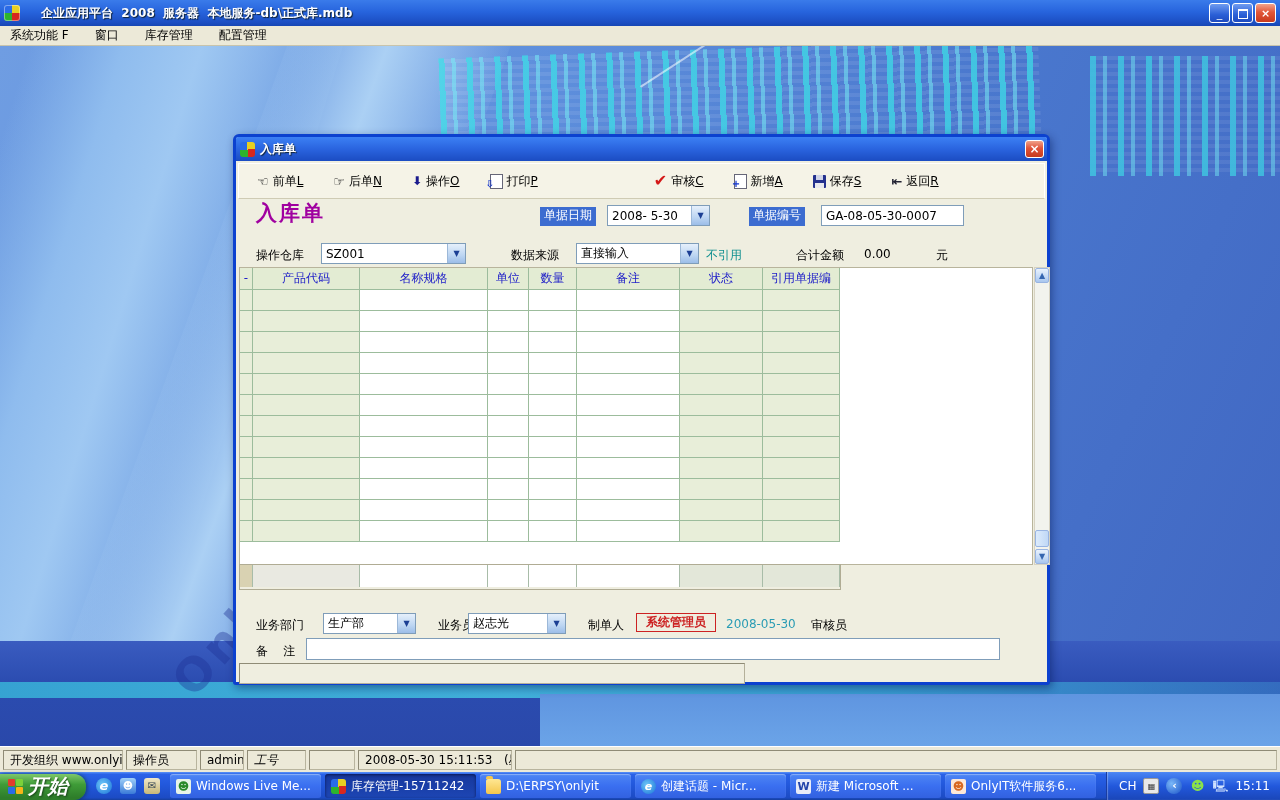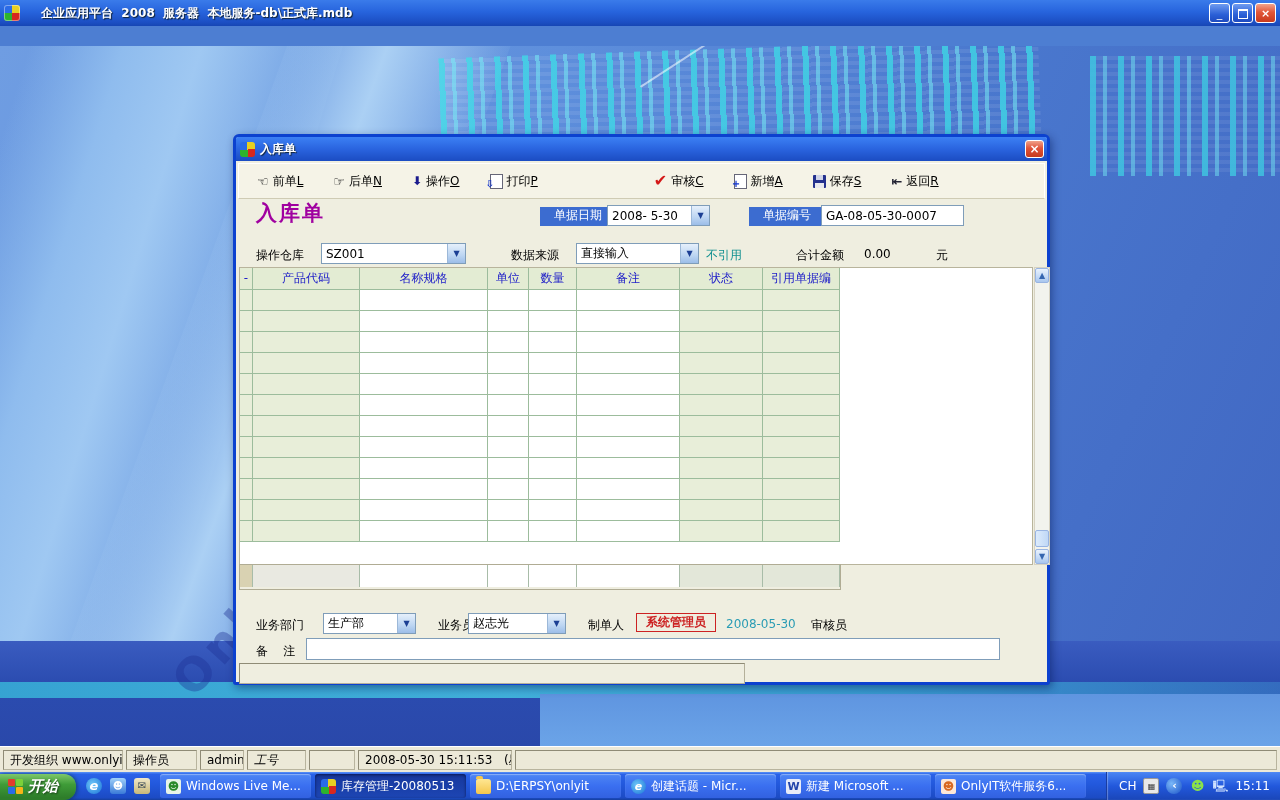--- a/index.html
+++ b/index.html
@@ -75,21 +75,21 @@
   .ic-doc{width:11px;height:13px;background:#fff;border:1px solid #667;position:relative;}
   .ic-doc .plus{position:absolute;left:-4px;top:4px;color:#1133cc;font-weight:bold;font-size:11px;line-height:9px;}
   .ic-doc .arr{position:absolute;left:-5px;top:3px;color:#1133cc;font-weight:bold;font-size:10px;}
   .ic-check{color:#d41818;font-size:16px;font-weight:bold;line-height:14px;}
   .ic-floppy{width:13px;height:13px;background:#24318e;position:relative;border-radius:1px;}
   .ic-floppy:before{content:"";position:absolute;left:3px;top:0;width:7px;height:5px;background:#cfd4e8;}
   .ic-floppy:after{content:"";position:absolute;left:2px;bottom:0;width:9px;height:5px;background:#e8e8ee;}
   .ic-return{color:#223;font-weight:bold;font-size:13px;}
 
   .form-title{position:absolute;left:20px;top:62px;font-size:21px;font-weight:bold;color:#a000a0;letter-spacing:2px;}
-  .hl-label{position:absolute;height:17px;background:#3c6cd0;color:#fff;padding:1px 14px;line-height:15px;}
+  .hl-label{position:absolute;height:17px;background:#3c6cd0;color:#fff;padding:1px 4px;line-height:15px;}
   .fld-label{position:absolute;color:#000;}
   .teal{color:#0f8f8f;}
   .tealdate{color:#2a9cb4;}
 
   .tbox{position:absolute;background:#fff;border:1px solid #7f9db9;box-sizing:border-box;
     font-family:"DejaVu Sans","Liberation Sans",sans-serif;font-size:12px;padding:1px 4px;}
   .combo{position:absolute;background:#fff;border:1px solid #7f9db9;box-sizing:border-box;display:flex;align-items:center;}
   .combo .val{flex:1;padding:0 4px;white-space:pre;}
   .combo .drop{width:17px;height:100%;border-left:1px solid #9cb8d8;
     background:linear-gradient(180deg,#e6f0fb,#bcd5f2 60%,#9cbde8);display:flex;align-items:center;justify-content:center;
@@ -135,21 +135,21 @@
   .taskbar{position:absolute;left:0;top:772px;width:1280px;height:28px;
     background:linear-gradient(180deg,#5a94f8 0%,#2a62e8 8%,#2258dc 45%,#1c4bc4 92%,#16409f 100%);
     display:flex;align-items:center;}
   .startbtn{height:26px;margin-top:1px;padding:0 18px 0 8px;border-radius:0 12px 12px 0;
     background:linear-gradient(180deg,#7ec86a 0%,#3f9c38 40%,#2e7d2a 90%);
     box-shadow:1px 0 4px rgba(0,40,0,.5);display:flex;align-items:center;gap:5px;}
   .startbtn .flag{width:15px;height:15px;display:grid;grid-template-columns:7px 7px;grid-template-rows:7px 7px;gap:1px;}
   .startbtn .flag i{display:block;border-radius:1px;}
   .startbtn .f1{background:#e23c2c;} .startbtn .f2{background:#7ad13a;}
   .startbtn .f3{background:#2a6be8;} .startbtn .f4{background:#f7b518;}
-  .startbtn .stxt{color:#fff;font-weight:bold;font-style:italic;font-size:15px;text-shadow:1px 1px 2px #1a421a;}
+  .startbtn .stxt{color:#fff;font-weight:bold;font-style:italic;font-size:20px;text-shadow:1px 1px 2px #1a421a;}
   .quick{display:flex;align-items:center;gap:8px;padding:0 10px;}
   .qico{width:16px;height:16px;text-align:center;line-height:16px;font-size:13px;}
   .qie{color:#fff;font-style:italic;font-weight:bold;background:radial-gradient(circle at 40% 40%,#6fc8f8,#1a72d8);border-radius:50%;}
   .qmsn{background:linear-gradient(180deg,#9fd0f8,#3a7ad8);border-radius:3px;color:#fff;font-size:10px;line-height:15px;}
   .qout{background:linear-gradient(180deg,#f0e8c8,#c8b878);border-radius:3px;color:#345;font-size:10px;line-height:15px;}
   .tbtns{display:flex;gap:4px;flex:1;}
   .taskbtn{width:151px;height:24px;border-radius:3px;display:flex;align-items:center;gap:5px;padding:0 6px;
     background:linear-gradient(180deg,#4e86f4,#3a6ff0 50%,#3261e0);box-shadow:0 1px 1px rgba(255,255,255,.35) inset;
     color:#fff;box-sizing:border-box;overflow:hidden;}
   .taskbtn.active{background:linear-gradient(180deg,#16379c,#1d46b4);box-shadow:0 1px 3px rgba(0,0,30,.6) inset;}
@@ -180,20 +180,26 @@
   <div class="titlebar">
     <span class="app-ico"></span>
     <span class="ttl">企业应用平台  2008  服务器  本地服务-db\正式库.mdb</span>
     <span class="wincontrols">
       <span class="wbtn blue">_</span>
       <span class="wbtn blue"><span class="rbox"></span></span>
       <span class="wbtn red">×</span>
     </span>
   </div>
 
+  <div class="menubar">
+    <span class="mi">系统功能 F</span>
+    <span class="mi">窗口</span>
+    <span class="mi">库存管理</span>
+    <span class="mi">配置管理</span>
+  </div>
 
   <div class="desktop">
     <div class="swath1"></div>
     <div class="swath2"></div>
     <div class="pix pix1"></div>
     <div class="pix pix2"></div>
     <div class="pix pix3"></div>
     <div class="diagline"></div>
     <div class="bottomdark"></div>
     <div class="cyanstreak"></div>
@@ -473,21 +479,21 @@
       <span class="qico qmsn">☻</span>
       <span class="qico qout">✉</span>
     </div>
     <div class="tbtns">
       <div class="taskbtn">
         <span class="bico bi-wlm">☻</span>
         <span class="blab">Windows Live Me...</span>
       </div>
       <div class="taskbtn active">
         <span class="bico bi-app"></span>
-        <span class="blab">库存管理-20080513</span>
+        <span class="blab">库存管理-15711242</span>
       </div>
       <div class="taskbtn">
         <span class="bico bi-folder"></span>
         <span class="blab">D:\ERPSY\onlyit</span>
       </div>
       <div class="taskbtn">
         <span class="bico bi-ie">e</span>
         <span class="blab">创建话题 - Micr...</span>
       </div>
       <div class="taskbtn">

